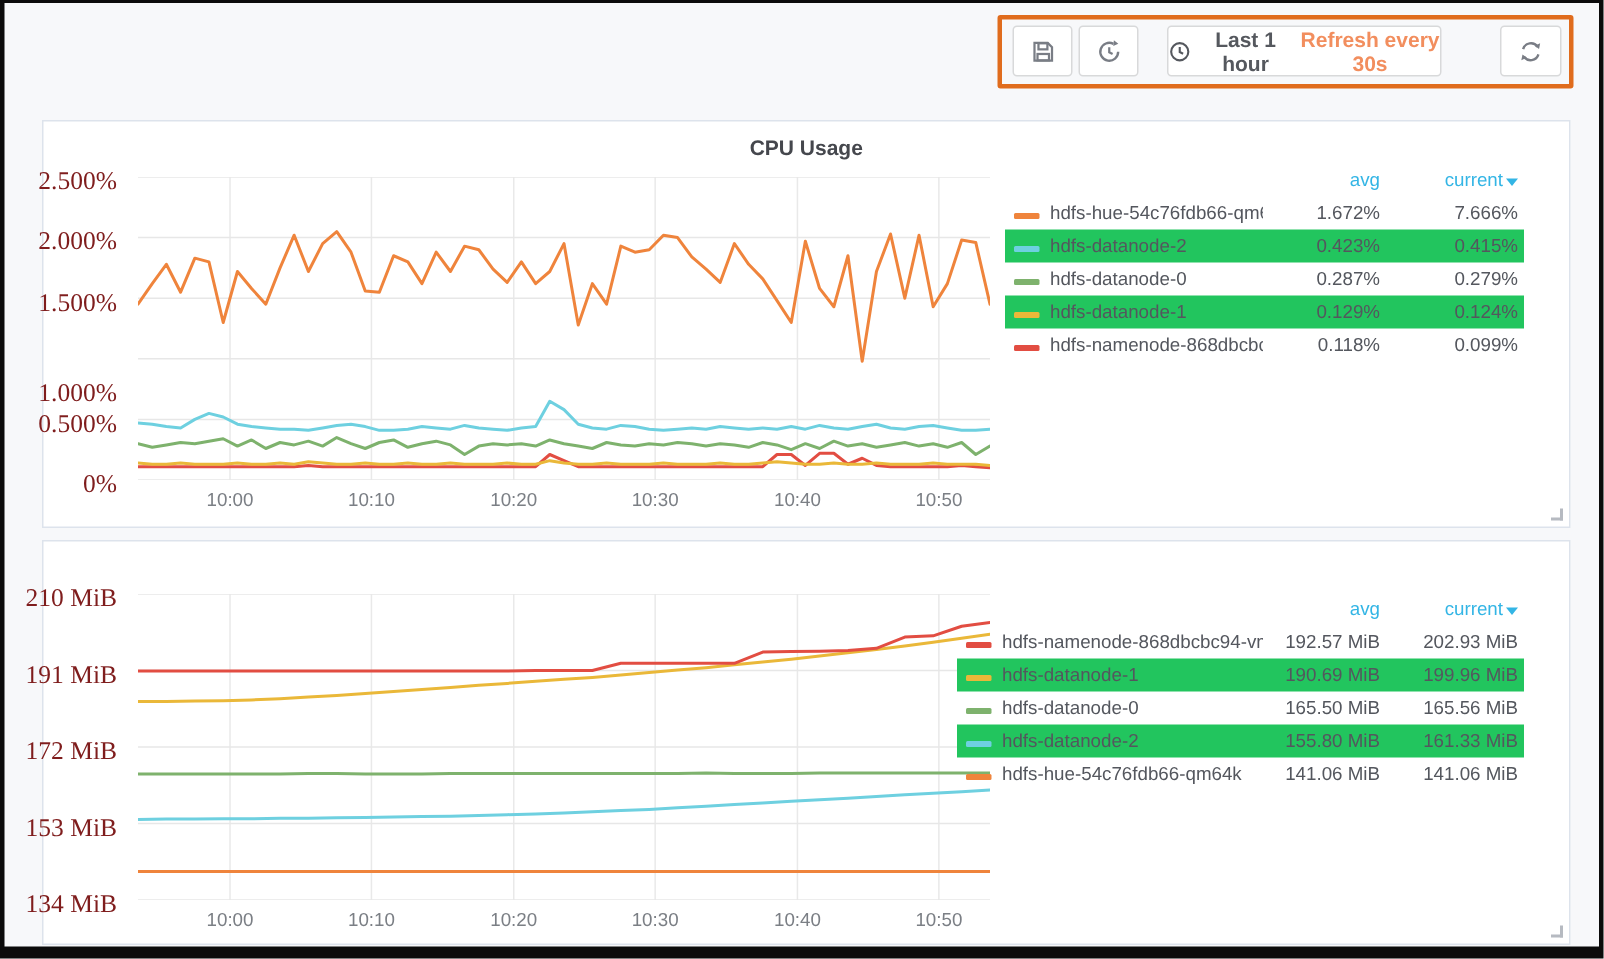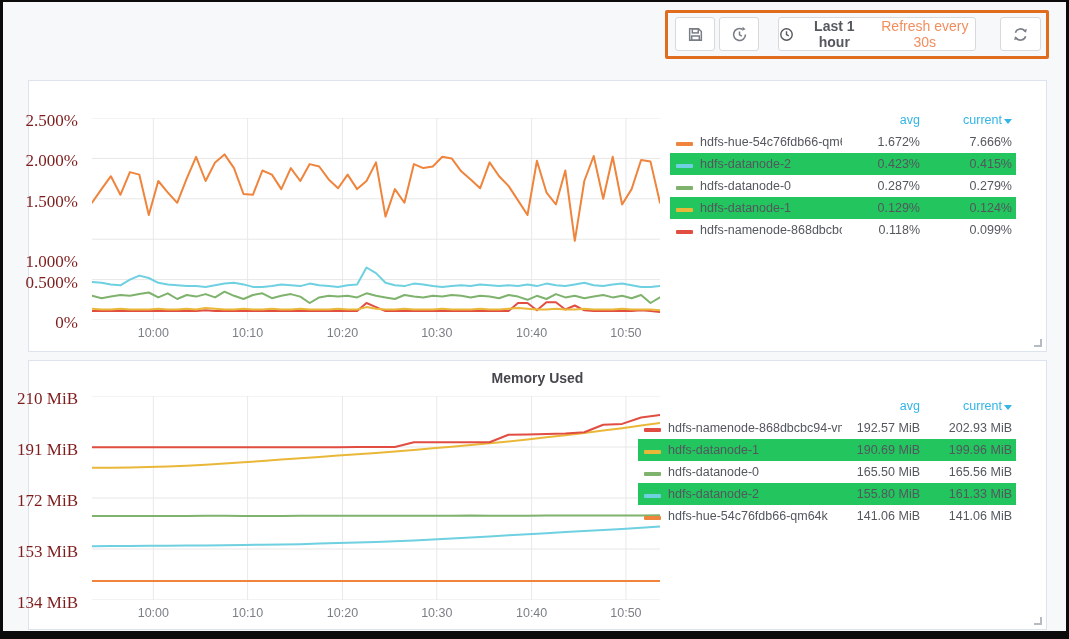--- a/index.html
+++ b/index.html
@@ -9,23 +9,23 @@
 
   
   .hl-rect { position:absolute; left:662px; top:8px; width:384px; height:49px;
              border:3px solid #e06c1d; border-radius:2px; pointer-events:none; }
   .tb-btn { position:absolute; top:15px; height:34px; background:#fff; border:1px solid #d8d9da;
             border-radius:3px; display:flex; align-items:center; justify-content:center;
             gap:7px; color:#5c6066; font-size:14px; cursor:pointer; }
   .tb-btn svg { display:block; }
   #btn-save   { left:672px; width:40px; }
   #btn-hist   { left:716px; width:40px; }
-  #btn-time   { left:775px; width:198px; font-weight:700; }
+  #btn-time   { left:775px; width:183px; font-weight:700; }
   #btn-time .tlabel { color:#55585e; font-weight:700; }
-  #btn-time .rlabel { color:#f28e5e; font-weight:400; }
+  #btn-time .rlabel { color:#f28e5e; font-weight:700; }
   #btn-refresh{ left:997px; width:41px; }
 
   
   .panel { position:absolute; left:25px; width:1019px; height:272px; background:#fff;
            border:1px solid #dde3ec; }
   #panel-cpu { top:78px; }
   #panel-mem { top:358px; height:270px; }
   .ptitle { position:absolute; left:0; right:0; top:9px; text-align:center;
             font-size:14px; font-weight:700; color:#45474d; cursor:pointer; }
   .plot { position:absolute; left:63px; }
@@ -101,20 +101,21 @@
       <svg width="17" height="17" viewBox="0 0 16 16" fill="none">
         <path d="M3.2 6.4 A5.1 5.1 0 0 1 12.3 4.9" stroke="#797d85" stroke-width="1.5"></path>
         <polygon points="13.9,2.6 13.2,6.3 10.4,4.3" fill="#797d85"></polygon>
         <path d="M12.8 9.6 A5.1 5.1 0 0 1 3.7 11.1" stroke="#797d85" stroke-width="1.5"></path>
         <polygon points="2.1,13.4 2.8,9.7 5.6,11.7" fill="#797d85"></polygon>
       </svg>
     </span>
   </button>
 
   <div class="panel" id="panel-cpu">
+    <div class="ptitle">CPU Usage</div>
     <div class="ylabels">
         <div class="ytick" style="top: -7px;">2.500%</div>
         <div class="ytick" style="top: 33.4px;">2.000%</div>
         <div class="ytick" style="top: 73.8px;">1.500%</div>
         <div class="ytick" style="top: 114.2px; margin-top: 20px;">1.000%</div>
         <div class="ytick" style="top: 154.6px;">0.500%</div>
         <div class="ytick" style="top: 195px;">0%</div>
       </div>
     <div class="plot"><svg width="568" height="202">
           <line x1="61.344" y1="0" x2="61.344" y2="202" stroke="#e9e9e9" stroke-width="1"></line>
@@ -178,21 +179,20 @@
           <span><span class="swatch" style="background: rgb(226, 77, 66);"></span></span>
           <span class="lname">hdfs-namenode-868dbcbc94-vm4c8</span>
           <span class="lv">0.118%</span>
           <span class="lv">0.099%</span>
         </div>
       </div>
     <div class="rhandle"></div>
   </div>
 
   <div class="panel" id="panel-mem">
-    <div class="ptitle">Memory Used</div>
     <div class="ylabels">
         <div class="ytick" style="top: -7px;">210 MiB</div>
         <div class="ytick" style="top: 44px;">191 MiB</div>
         <div class="ytick" style="top: 95px;">172 MiB</div>
         <div class="ytick" style="top: 146px;">153 MiB</div>
         <div class="ytick" style="top: 197px;">134 MiB</div>
       </div>
     <div class="plot"><svg width="568" height="204">
           <line x1="61.344" y1="0" x2="61.344" y2="204" stroke="#e9e9e9" stroke-width="1"></line>
           <line x1="155.632" y1="0" x2="155.632" y2="204" stroke="#e9e9e9" stroke-width="1"></line>

